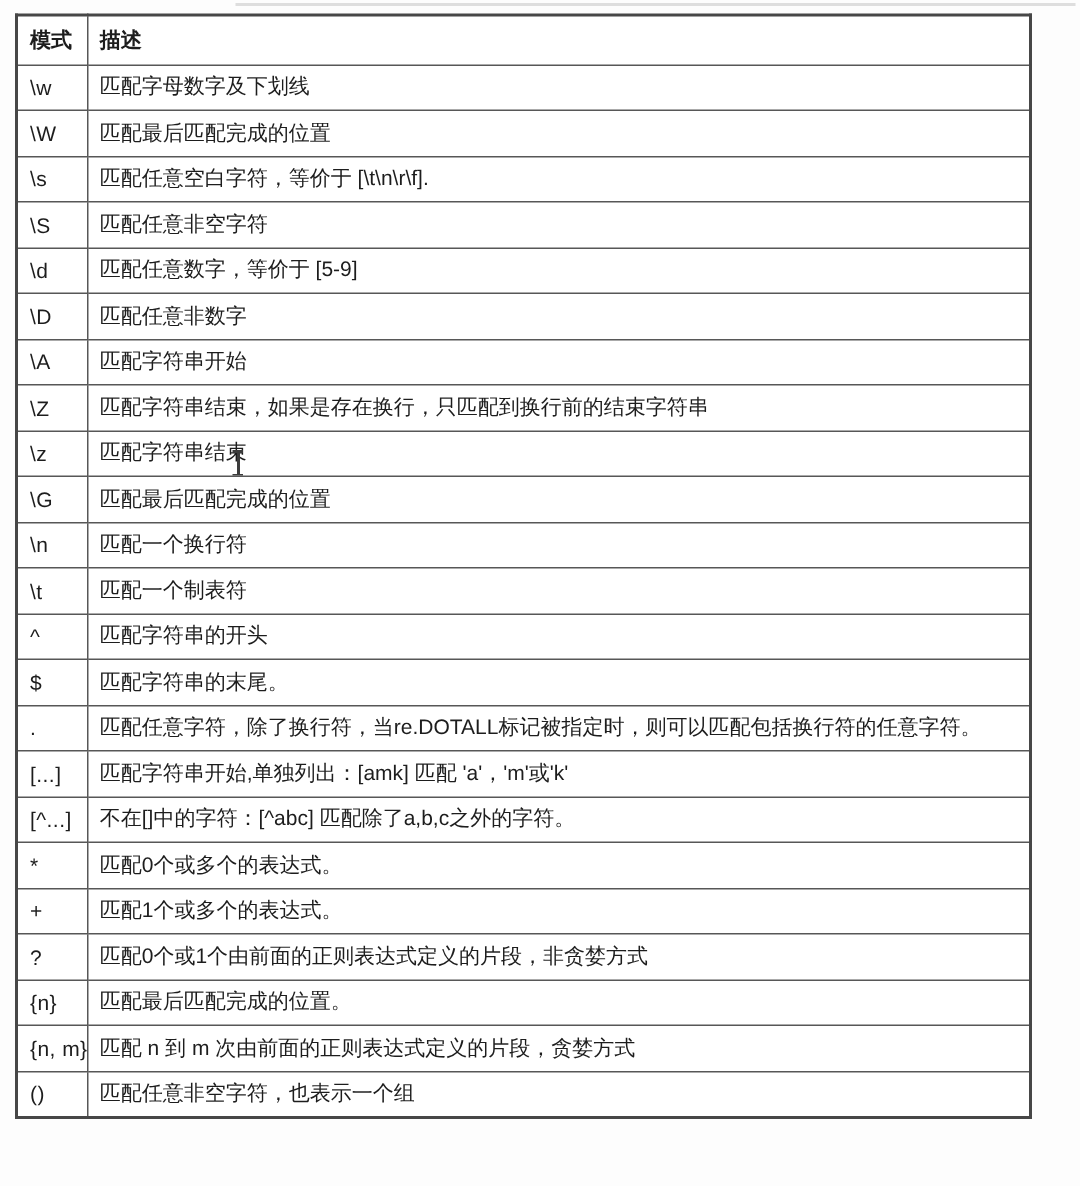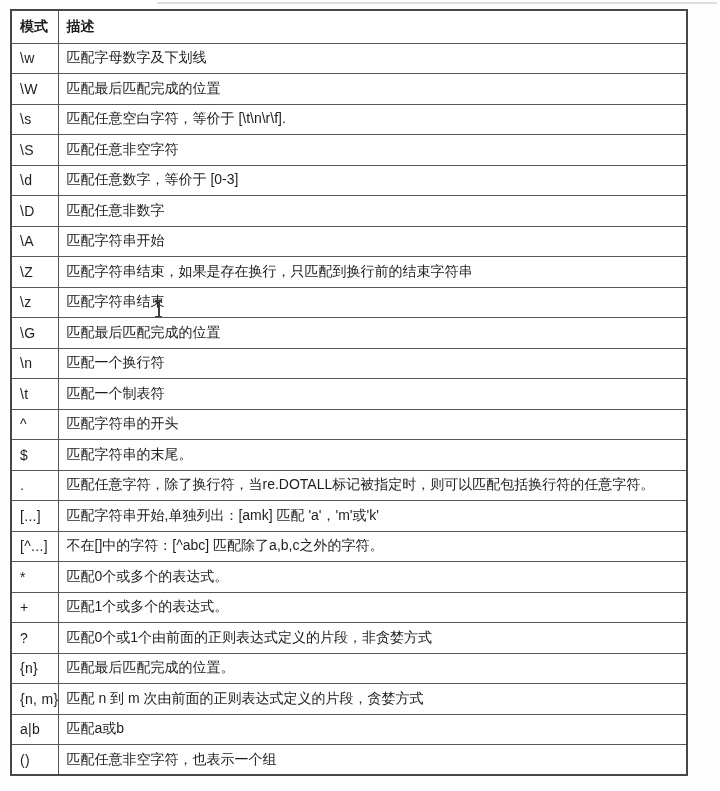--- a/index.html
+++ b/index.html
@@ -88,21 +88,21 @@
     <td class="desc">匹配任意空白字符，等价于 [\t\n\r\f].</td>
   </tr>
 
   <tr>
     <td class="pattern">\S</td>
     <td class="desc">匹配任意非空字符</td>
   </tr>
 
   <tr>
     <td class="pattern">\d</td>
-    <td class="desc">匹配任意数字，等价于 [0-3]</td>
+    <td class="desc">匹配任意数字，等价于 [5-9]</td>
   </tr>
 
   <tr>
     <td class="pattern">\D</td>
     <td class="desc">匹配任意非数字</td>
   </tr>
 
   <tr>
     <td class="pattern">\A</td>
     <td class="desc">匹配字符串开始</td>
@@ -176,24 +176,20 @@
   <tr>
     <td class="pattern">{n}</td>
     <td class="desc">匹配最后匹配完成的位置。</td>
   </tr>
 
   <tr>
     <td class="pattern">{n, m}</td>
     <td class="desc">匹配 n 到 m 次由前面的正则表达式定义的片段，贪婪方式</td>
   </tr>
 
-  <tr>
-    <td class="pattern">a|b</td>
-    <td class="desc">匹配a或b</td>
-  </tr>
 
   <tr>
     <td class="pattern">()</td>
     <td class="desc">匹配任意非空字符，也表示一个组</td>
   </tr>
 </tbody>
   </table>
 
   <div class="ibeam">
     <span class="cap-top"></span>

